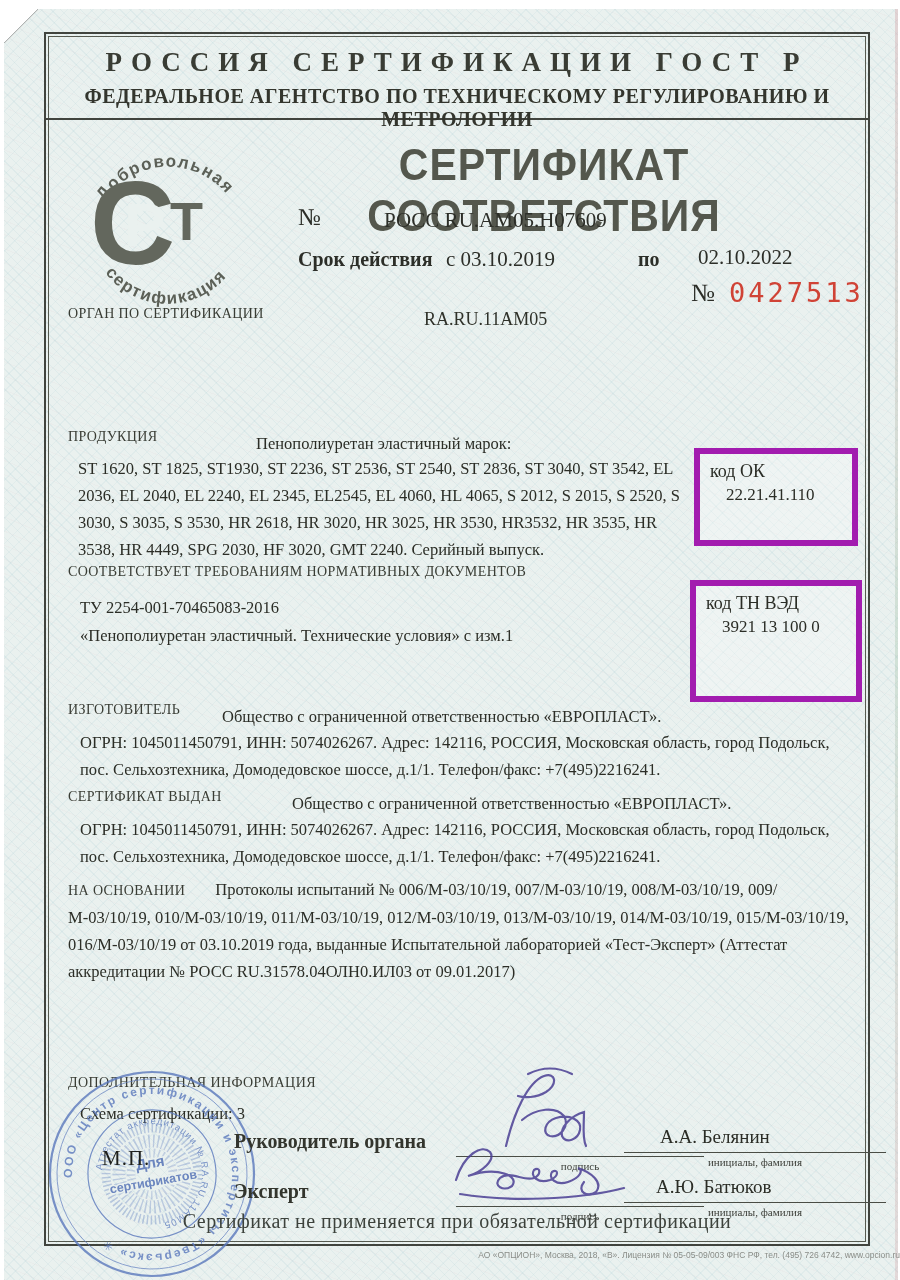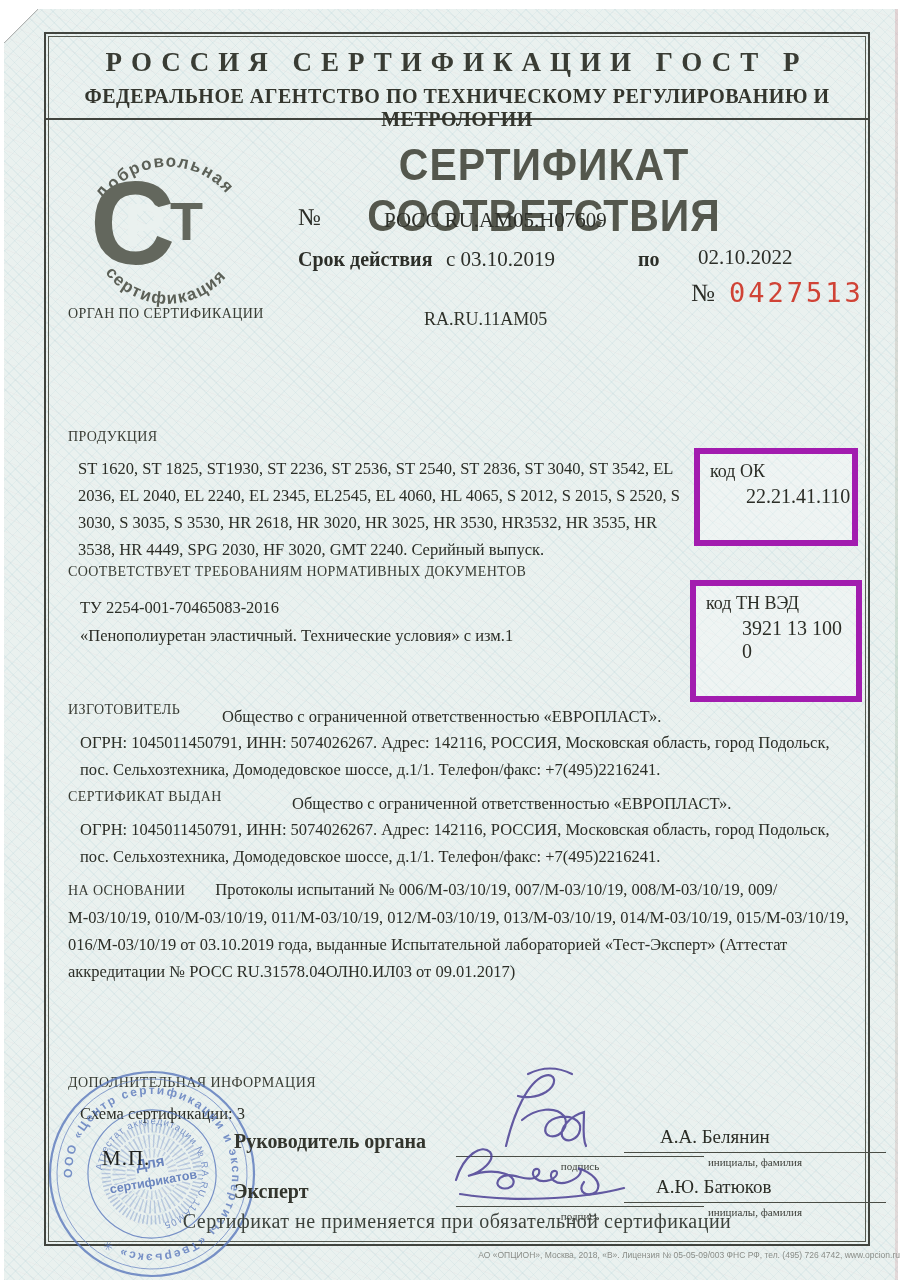--- a/index.html
+++ b/index.html
@@ -36,21 +36,21 @@
   .validity-val{font-size:21px;color:#2c2e28;}
   .blank-no{font-family:"DejaVu Sans Mono","Liberation Mono",monospace;
     font-size:27px;letter-spacing:3px;color:#d04336;}
   .blank-no-sign{font-size:25px;color:#2c2e28;}
 
   .sec-label{font-weight:normal;font-size:14px;letter-spacing:.4px;color:#393c34;}
   .sec-code{font-size:18px;color:#2f3129;}
   .body-text{font-size:16.5px;line-height:27px;color:#2b2d26;}
   .code-box{border:6px solid #a21caf;background:rgba(255,255,255,.25);
     padding:7px 10px;font-size:18px;color:#2b2d26;}
-  .code-box .code-val{margin-left:36px;margin-top:3px;font-size:20px;}
+  .code-box .code-val{margin-left:16px;margin-top:3px;font-size:17px;}
 
   .sig-role{font-weight:bold;font-size:20px;color:#33352d;}
   .sig-line{border-bottom:1.5px solid #4a4d45;height:0;}
   .sig-caption{font-size:11px;color:#3c3e38;text-align:center;}
   .sig-name{font-size:19px;color:#2b2d26;}
   .mp{font-size:21px;color:#1f201c;letter-spacing:1px;}
   .bottom-note{left:0;top:1176px;width:100%;text-align:center;
     font-size:20px;color:#3d423c;letter-spacing:.5px;}
   .fine-print{position:absolute;left:0;top:1250px;width:100%;text-align:right;
     font-family:"Liberation Sans","DejaVu Sans",sans-serif;font-size:8.5px;color:#8a8d88;}
@@ -99,20 +99,21 @@
     <div class="abs validity-label" style="left:592px;top:214px;">по</div>
     <div class="abs validity-val" style="left:652px;top:211px;">02.10.2022</div>
 
     <div class="abs blank-no-sign" style="left:645px;top:245px;">№</div>
     <div class="abs blank-no" style="left:683px;top:243px;">0427513</div>
 
     <div class="abs sec-label" style="left:22px;top:272px;">ОРГАН ПО СЕРТИФИКАЦИИ</div>
     <div class="abs sec-code" style="left:378px;top:275px;">RA.RU.11AM05</div>
 
     <div class="abs sec-label" style="left:22px;top:395px;">ПРОДУКЦИЯ</div>
+    <div class="abs body-text" style="left:210px;top:396px;">Пенополиуретан эластичный марок:</div>
     <div class="abs body-text" style="left:32px;top:421px;width:614px;">ST 1620, ST 1825, ST1930, ST 2236, ST 2536, ST 2540, ST 2836, ST 3040, ST 3542, EL 2036, EL 2040, EL 2240, EL 2345, EL2545, EL 4060, HL 4065, S 2012, S 2015, S 2520, S 3030, S 3035, S 3530, HR 2618, HR 3020, HR 3025, HR 3530, HR3532, HR 3535, HR 3538, HR 4449, SPG 2030, HF 3020, GMT 2240. Серийный выпуск.</div>
     <div class="abs code-box" style="left:648px;top:414px;width:132px;height:72px;">
       <div>код ОК</div>
       <div class="code-val">22.21.41.110</div>
     </div>
 
     <div class="abs sec-label" style="left:22px;top:530px;">СООТВЕТСТВУЕТ ТРЕБОВАНИЯМ НОРМАТИВНЫХ ДОКУМЕНТОВ</div>
     <div class="abs body-text" style="left:34px;top:560px;">ТУ 2254-001-70465083-2016</div>
     <div class="abs body-text" style="left:34px;top:588px;">«Пенополиуретан эластичный. Технические условия» с изм.1</div>
     <div class="abs code-box" style="left:644px;top:546px;width:140px;height:96px;">

